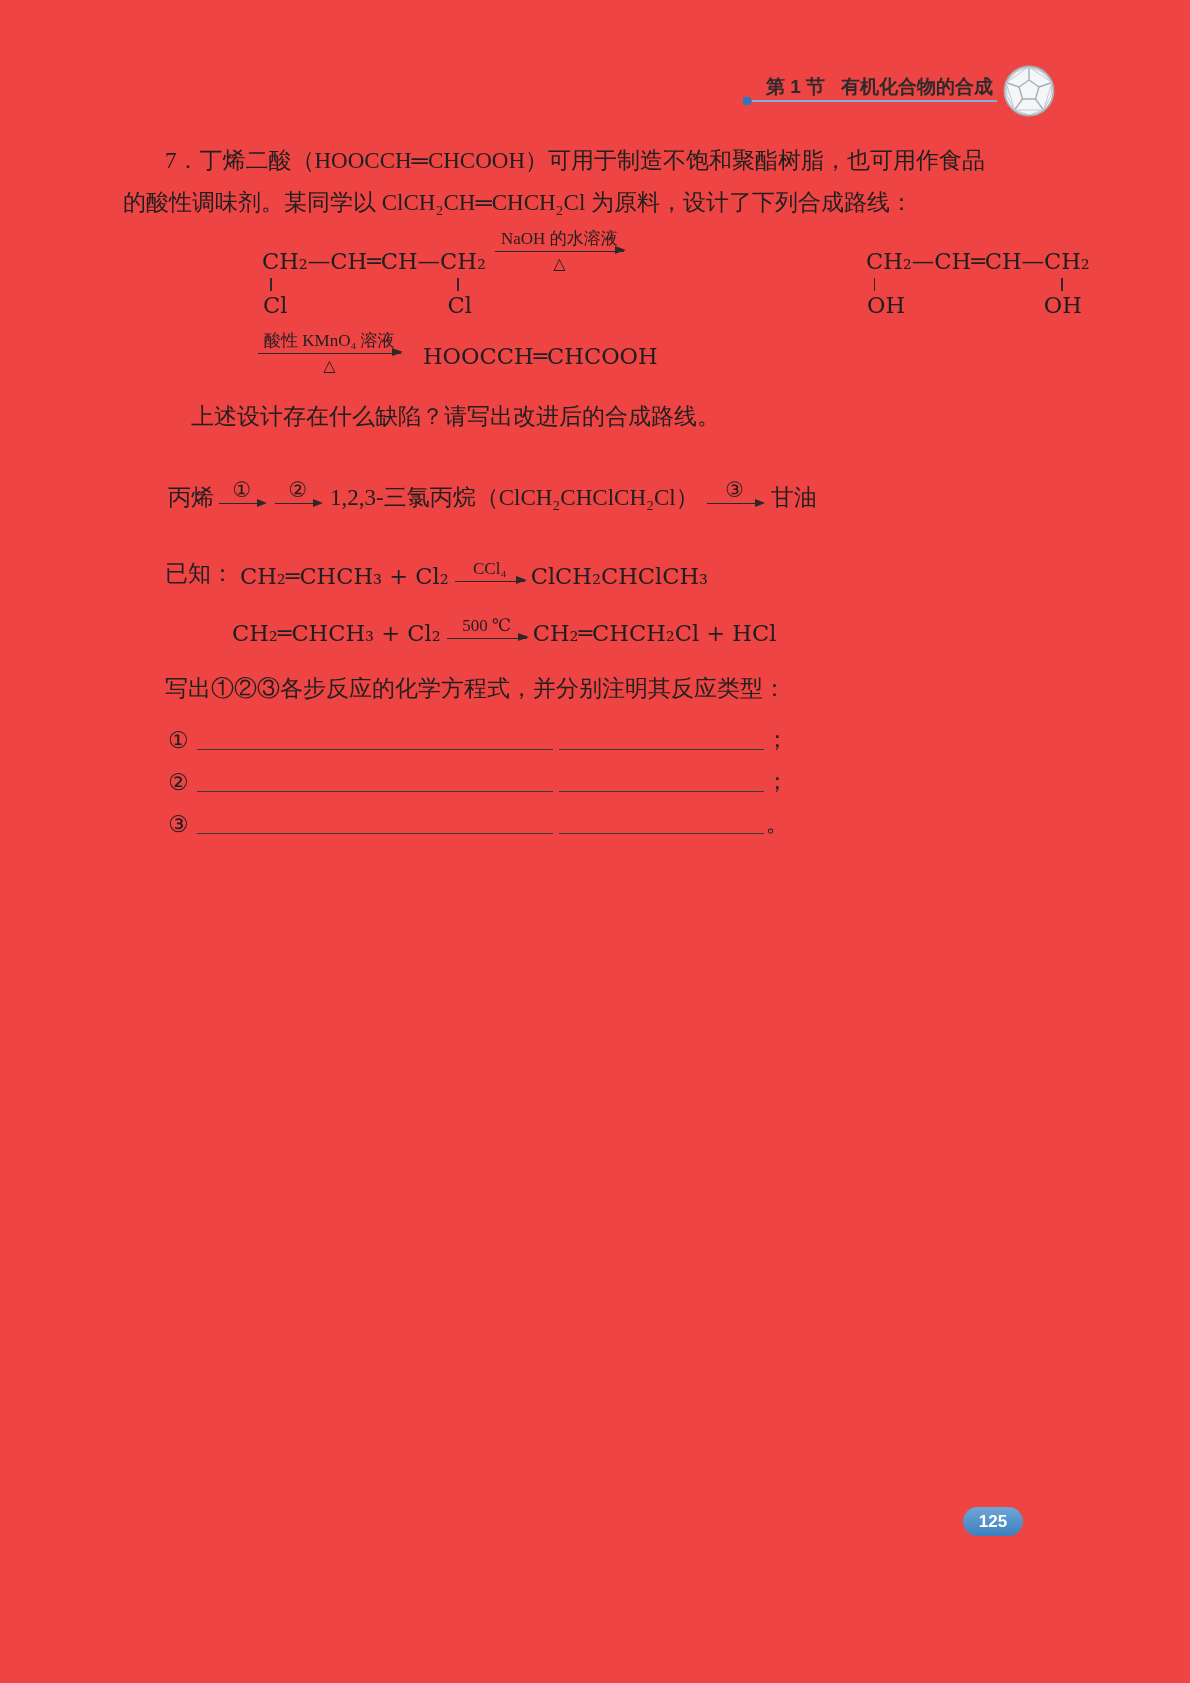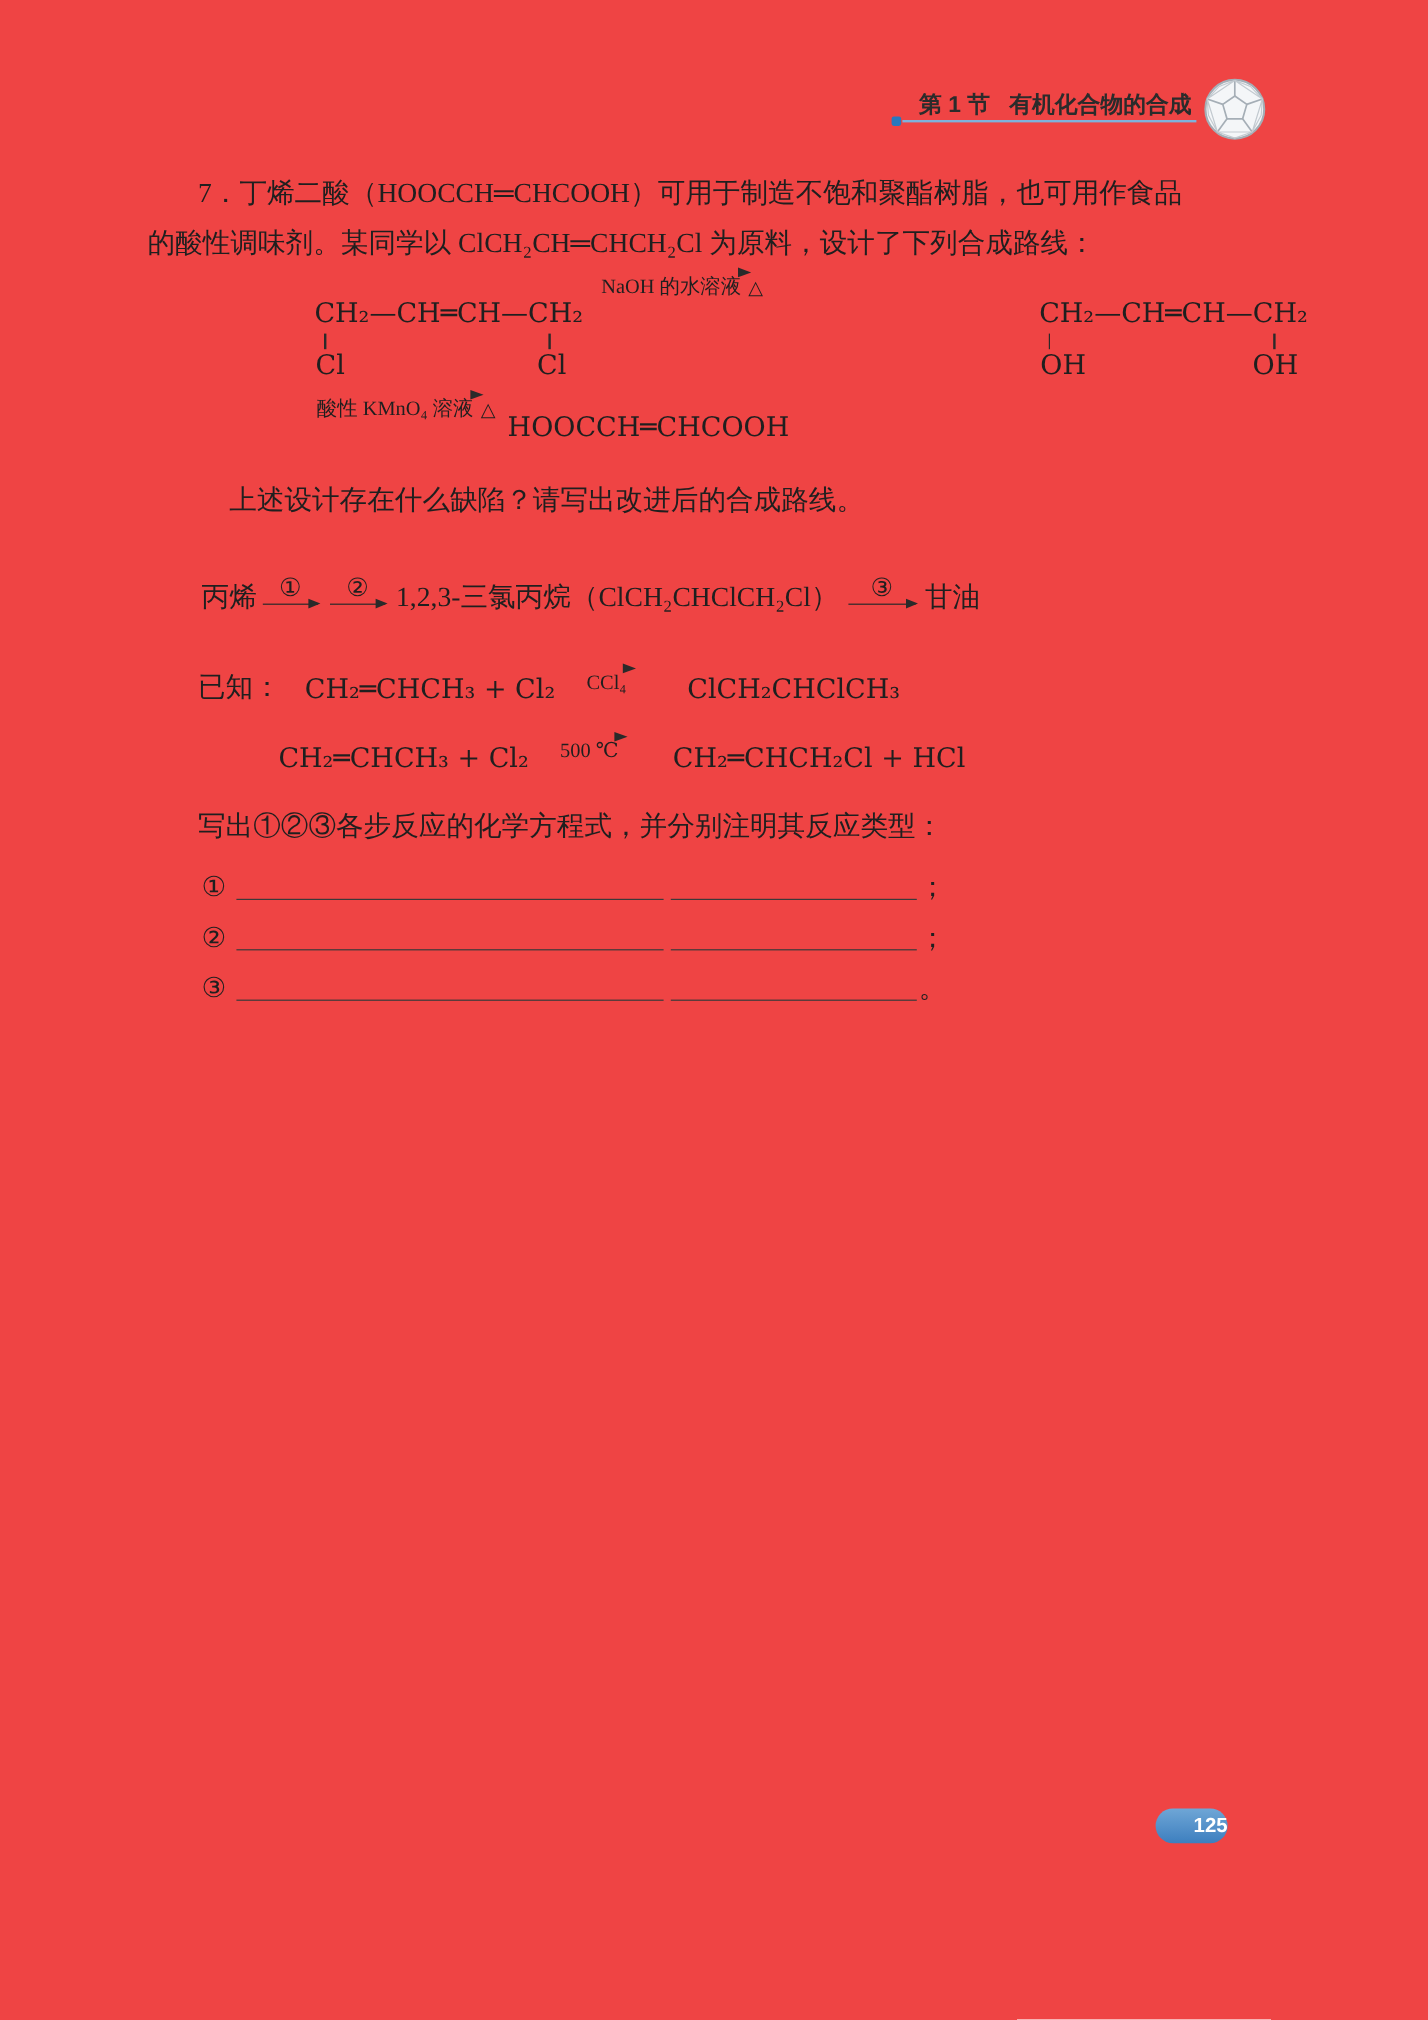--- a/index.html
+++ b/index.html
@@ -12,21 +12,21 @@
   .cn { font-size:23px; line-height:30px; white-space:nowrap; }
   .chem { font-family:"DejaVu Serif","Liberation Serif",serif; font-size:22.5px; white-space:nowrap; }
 
   
   .hdr-text { font-family:"Liberation Sans","DejaVu Sans",sans-serif; font-size:19px; font-weight:600; color:#2b2b2b; white-space:nowrap; }
   .hdr-gap { display:inline-block; width:16px; }
   .hdr-rule { position:absolute; left:752px; top:100px; width:245px; height:2px; background:#7fb2dc; }
   .hdr-dot { position:absolute; left:743px; top:97px; width:8px; height:8px; background:#2878be; border-radius:2px; }
 
   
-  .rxn { display:inline-flex; flex-direction:row; align-items:center; }
+  .rxn { display:inline-flex; flex-direction:column; align-items:center; }
   .rxn-top { font-size:17px; line-height:21px; padding:0 6px 2px; white-space:nowrap; }
   .rxn-line { position:relative; align-self:stretch; height:0; border-top:1.5px solid #2a2a2a; }
   .rxn-line::after { content:""; position:absolute; right:-2px; top:-5.6px; width:0; height:0;
     border-left:11px solid #2a2a2a; border-top:4.8px solid transparent; border-bottom:4.8px solid transparent; }
   .rxn-bottom { font-size:16px; line-height:20px; padding-top:2px; }
 
   
   .mol { position:relative; display:inline-block; padding-bottom:46px;margin-top:16px; }
   .mol .formula { line-height:27px; }
   .vbar { position:absolute; top:30px; width:1.5px; height:13px; background:#2a2a2a; }
@@ -38,36 +38,36 @@
   .subst.sr-oh { right:8px; }
 
   
   .flowrow { display:flex; align-items:flex-end; }
   .step { display:inline-flex; flex-direction:column; align-items:center; margin:0 5px 9px; }
   .step .num { font-family:"DejaVu Sans",sans-serif; font-size:21px; line-height:25px; }
   .step .sline { position:relative; height:0; border-top:1.5px solid #2a2a2a; }
   .step .sline::after { content:""; position:absolute; right:-2px; top:-5.2px; width:0; height:0;
     border-left:10px solid #2a2a2a; border-top:4.4px solid transparent; border-bottom:4.4px solid transparent; }
   .w46 { width:46px; } .w52 { width:56px; }
-  .eqrow { display:flex; align-items:flex-end;gap:14px; }
+  .eqrow { display:flex; align-items:flex-end; }
   .eqrow .rxn { margin:0 6px 7px; min-width:70px; }
 
   
   .ansrow { display:flex; align-items:flex-end; }
   .ans-num { font-family:"DejaVu Sans",sans-serif; font-size:23px; line-height:28px; margin-right:8px; }
   .blank { display:inline-block; border-bottom:1.4px solid #3a3a3a; height:10px; margin-bottom:4px; }
   .blank-a { width:356px; } .blank-b { width:205px; margin-left:6px; }
   .ans-end { font-size:23px; line-height:28px; margin-left:2px; }
 
   
   .badge {
     position:absolute; left:963px; top:1507px; width:60px; height:29px; border-radius:15px;
     background:linear-gradient(180deg,#6fa6d6 0%,#3d7fbf 100%);
     color:#fff; font-family:"Liberation Sans","DejaVu Sans",sans-serif; font-size:17px; font-weight:700;
-    display:flex; align-items:center; justify-content:flex-end;
+    display:flex; align-items:center; justify-content:center;
   }
 </style>
 </head>
 <body>
 
 <div class="page">
 
   <div class="abs hdr-text" style="top:74px; right:197px;">
     <span>第 1 节</span><span class="hdr-gap"></span><span>有机化合物的合成</span>
   </div>

